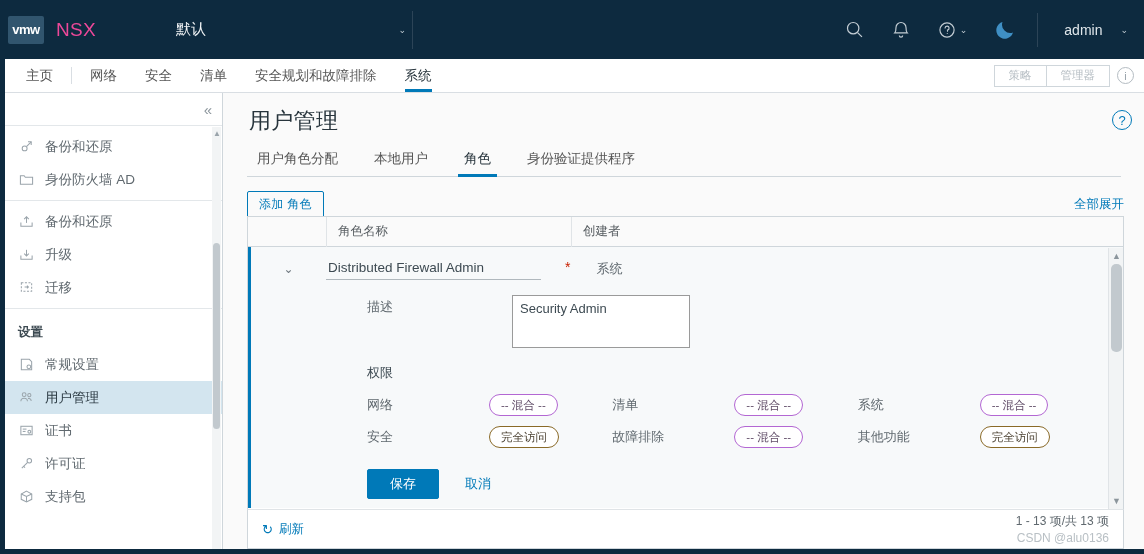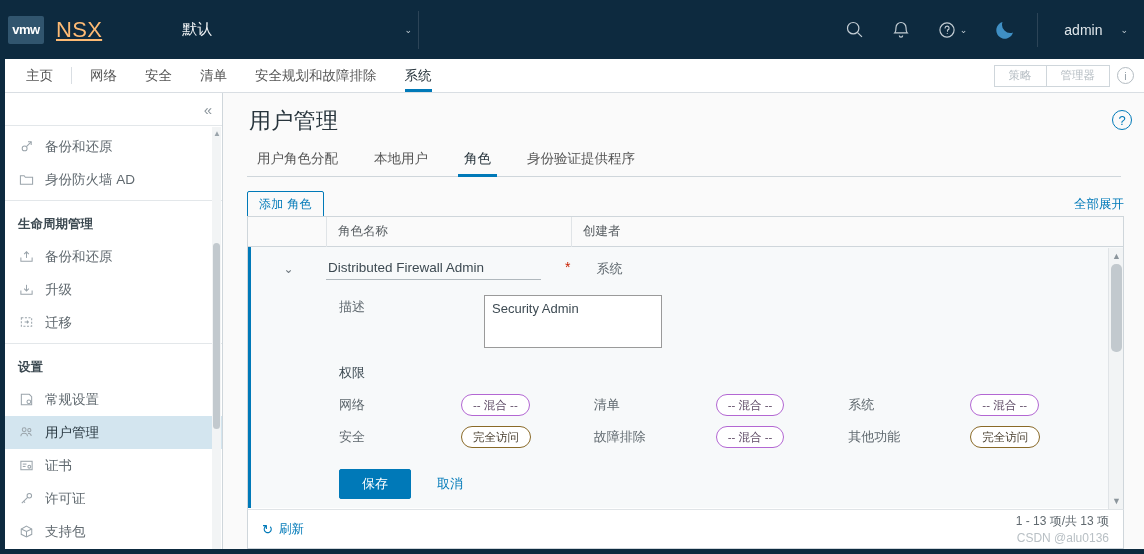--- a/index.html
+++ b/index.html
@@ -13,21 +13,21 @@
   
   .topbar {
     position: absolute; left: 0; top: 0; width: 1144px; height: 59px;
     background: #0d2a3f; display: flex; align-items: center;
   }
   .vmw-logo {
     margin-left: 8px; width: 36px; height: 28px; background: #31556e;
     border-radius: 2px; display: flex; align-items: center; justify-content: center;
     color: #fff; font-size: 13px; font-weight: bold; letter-spacing: -0.5px;
   }
-  .brand-name { color: #fdba74; font-size: 22px; margin-left: 12px; letter-spacing: 0.3px; text-decoration: underline; }
+  .brand-name { color: #ec4899; font-size: 19px; margin-left: 12px; letter-spacing: 0.3px; }
   .tenant-area {
     display: flex; align-items: center; margin-left: 80px; width: 230px;
     justify-content: space-between; height: 59px; gap: 38px;
   }
   .tenant-name { color: #f0f3f5; font-size: 15px; }
   .topbar-divider {
     width: 1px; height: 38px; background: #2c4457; margin-left: 6px;
   }
   .topbar-spacer { flex: 1; }
   .topbar-icons { display: flex; align-items: center; gap: 26px; margin-right: 0px; }
@@ -165,21 +165,21 @@
   .row-chev {
     width: 75px; display: flex; align-items: center; justify-content: center;
     color: #707980; font-size: 12px; cursor: pointer;
   }
   .name-input {
     width: 215px; border: none; border-bottom: 1px solid #b0b8bd; background: transparent;
     font-size: 13.5px; color: #3d4a52; font-family: inherit; padding: 2px 2px 4px 2px; outline: none;
   }
   .req-star { color: #c92100; font-size: 14px; margin-left: 24px; margin-top: -4px; }
   .creator { font-size: 13px; color: #60696f; margin-left: 26px; }
-  .row-body { padding-left: 88px; padding-right: 20px; }
+  .row-body { padding-left: 116px; padding-right: 20px; }
   .field-row { display: flex; align-items: flex-start; margin-top: 4px; }
   .field-label { font-size: 13px; color: #60696f; width: 145px; padding-top: 3px; }
   .desc-box {
     width: 178px; height: 53px; border: 1px solid #9a9a9a; background: #fff;
     font-size: 13px; color: #3d4a52; padding: 5px 7px; font-family: inherit;
     resize: none; outline: none; line-height: 1.3;
   }
   .perm-title {
     font-size: 13px; color: #3d4a52; font-weight: normal; margin-top: 16px;
   }
@@ -317,21 +317,20 @@
         <span class="ic">
           <svg width="15" height="15" viewBox="0 0 16 16" fill="none" stroke="currentColor" stroke-width="1.1">
             <path d="M1.5 4h4l1.2 1.6h7.8v7.4h-13z"></path>
           </svg>
         </span>
         <span>身份防火墙 AD</span>
       </div>
     </div>
 
     <div class="sb-group">
-      <div class="sb-head">生命周期管理</div>
       <div class="sb-item">
         <span class="ic">
           <svg width="15" height="15" viewBox="0 0 16 16" fill="none" stroke="currentColor" stroke-width="1.1">
             <path d="M2 9v4h12V9"></path>
               <polyline points="5.5,5.5 8,3 10.5,5.5"></polyline>
               <line x1="8" y1="3" x2="8" y2="9.5"></line>
           </svg>
         </span>
         <span>备份和还原</span>
       </div>

